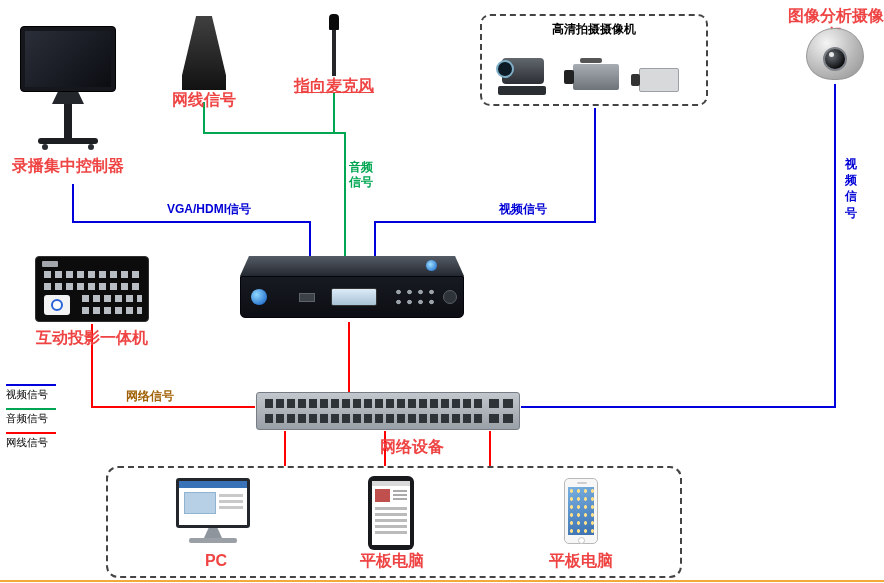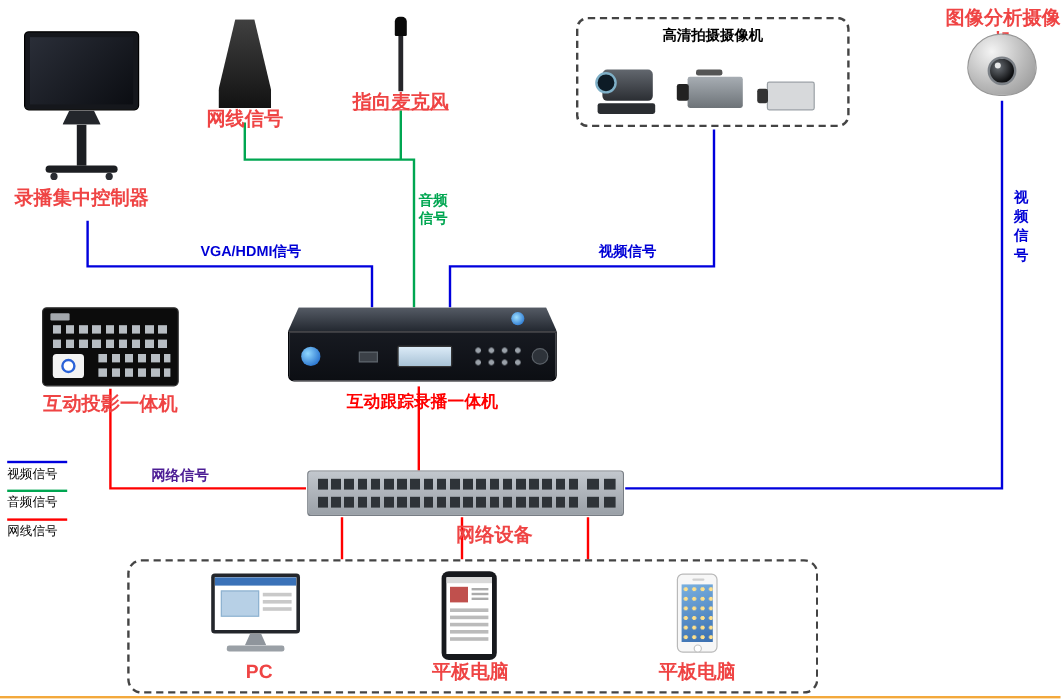--- a/index.html
+++ b/index.html
@@ -209,21 +209,20 @@
       <div class="rec-toplogo"></div>
     </div>
     <div class="rec-front">
       <div class="rec-logo"></div>
       <div class="rec-usb"></div>
       <div class="rec-screen"></div>
       <div class="rec-btns"></div>
       <div class="rec-knob"></div>
     </div>
   </div>
-  <div class="lbl" style="left:262px;top:326px;width:180px;font-size:14px;color:#ff0000;">互动跟踪录播一体机</div>
 
   <div class="controller">
     <div class="ctl-logo"></div>
     <div class="ctl-row" style="left:8px;top:14px;width:98px;"></div>
     <div class="ctl-row" style="left:8px;top:26px;width:98px;"></div>
     <div class="ctl-row" style="left:46px;top:38px;width:60px;"></div>
     <div class="ctl-row" style="left:46px;top:50px;width:60px;"></div>
     <div class="ctl-socket"></div>
     <div class="ctl-socket-in"></div>
   </div>
@@ -266,21 +265,21 @@
     <div class="ph-speaker"></div>
     <div class="ph-screen"></div>
     <div class="ph-home"></div>
   </div>
   <div class="lbl" style="left:541px;top:551px;width:80px;">平板电脑</div>
 
   <div class="conn" style="left:150px;top:202px;width:118px;color:#0000d6;">VGA/HDMI信号</div>
   <div class="conn vtext" style="left:349px;top:160px;width:27px;color:#00a651;">音频信号</div>
   <div class="conn" style="left:478px;top:202px;width:90px;color:#0000d6;">视频信号</div>
   <div class="conn vtext" style="left:845px;top:156px;width:13px;color:#0000d6;line-height:1.35;">视频信号</div>
-  <div class="conn" style="left:118px;top:389px;width:64px;color:#4c1d95;">网络信号</div>
+  <div class="conn" style="left:118px;top:389px;width:64px;color:#a16207;">网络信号</div>
 
   <div class="legend">
     <div class="lg-item">
       <div class="lg-line lg-video"></div>
       <div class="lg-label">视频信号</div>
     </div>
     <div class="lg-item">
       <div class="lg-line lg-audio"></div>
       <div class="lg-label">音频信号</div>
     </div>

